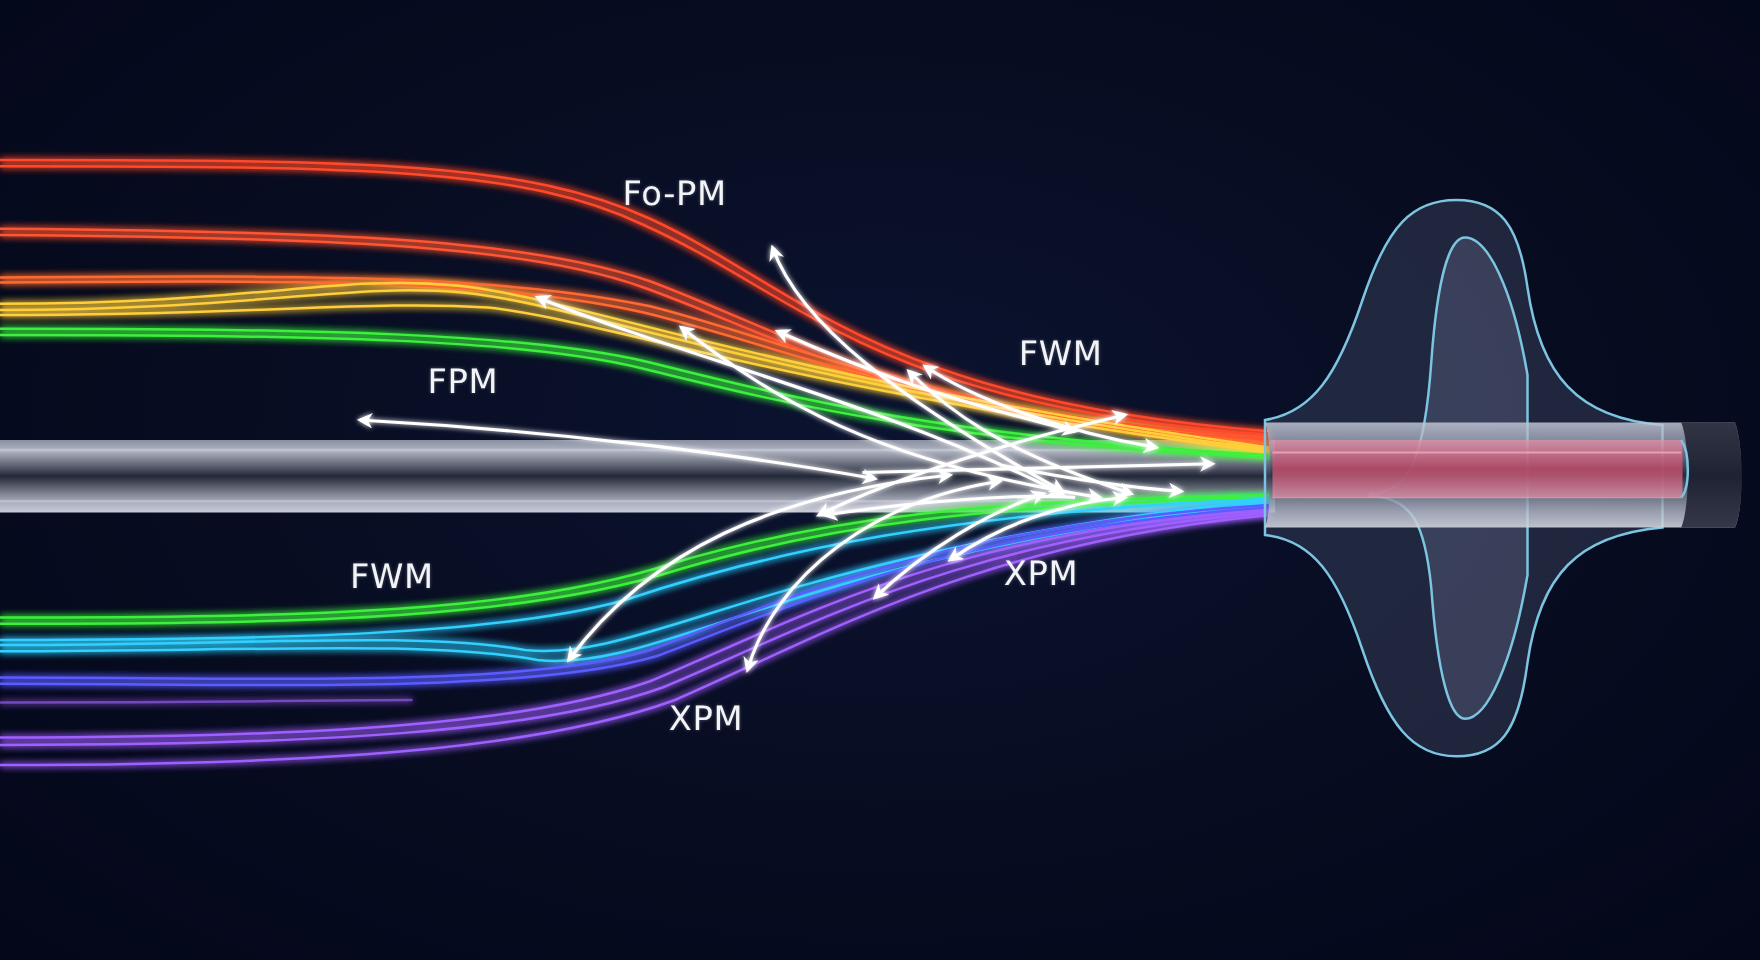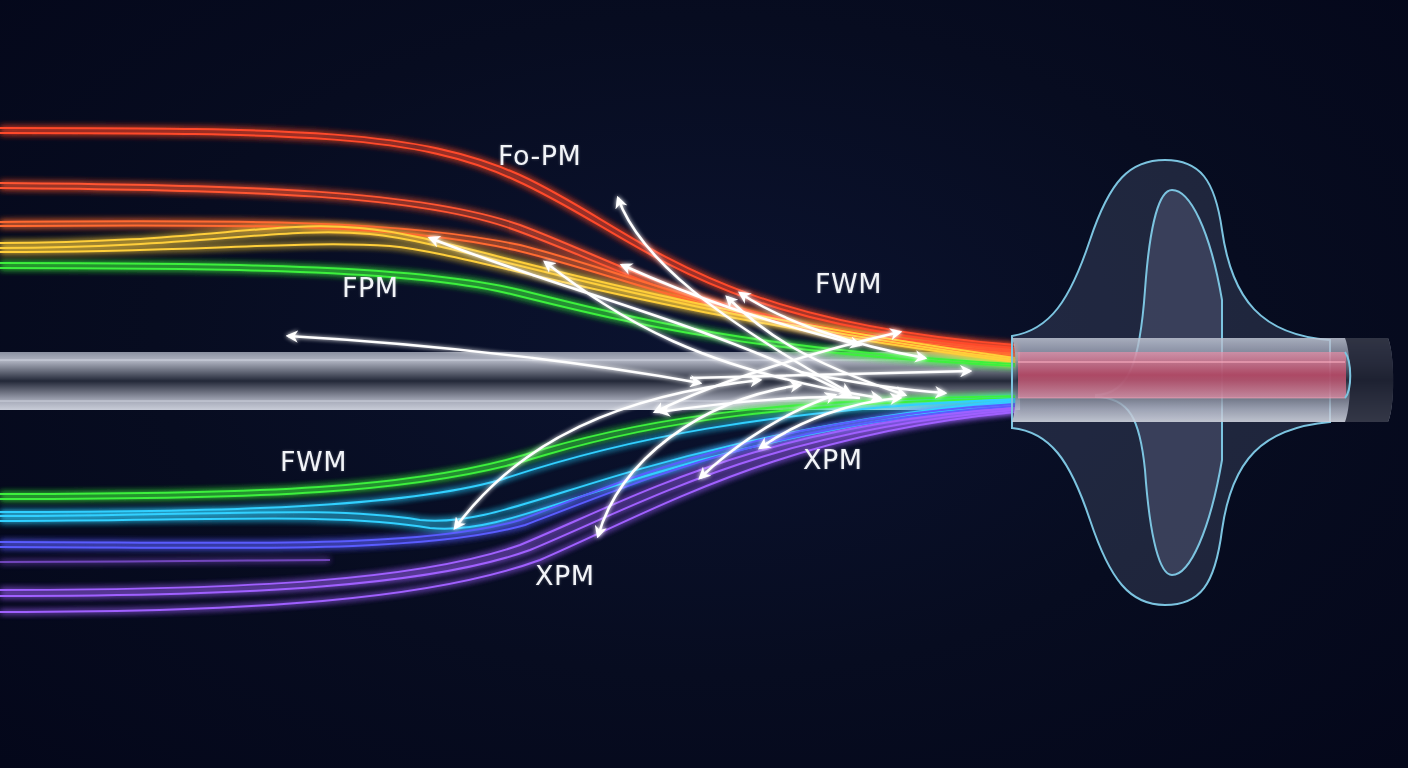--- a/index.html
+++ b/index.html
@@ -138,17 +138,17 @@
       <path d="M1345,338 L1388,338 C1395,355 1395,408 1388,422 L1345,422 C1352,405 1352,355 1345,338 Z" fill="#1c2030" opacity="0.85"></path>
       <rect x="1018" y="352" width="328" height="46" fill="url(#coreGrad)"></rect>
       <line x1="1018" y1="362" x2="1345" y2="362" stroke="#ffb0c4" stroke-width="1.5" opacity="0.7"></line>
       <line x1="1018" y1="398" x2="1345" y2="398" stroke="#ffb0c4" stroke-width="1" opacity="0.5"></line>
       <path d="M1345,352 C1352,362 1352,390 1345,398" fill="none" stroke="#7cc4e0" stroke-width="2"></path>
     </g>
   </svg>
 
   <div class="label" style="left:498px; top:140px;">Fo-PM</div>
   <div class="label" style="left:815px; top:268px;">FWM</div>
-  <div class="label" style="left:342px; top:272px;">FPM</div>
+  <div class="label" style="left:342px; top:290px;">FPM</div>
   <div class="label" style="left:280px; top:446px;">FWM</div>
   <div class="label" style="left:803px; top:444px;">XPM</div>
   <div class="label" style="left:535px; top:560px;">XPM</div>
 </div>
 
 </body></html>

